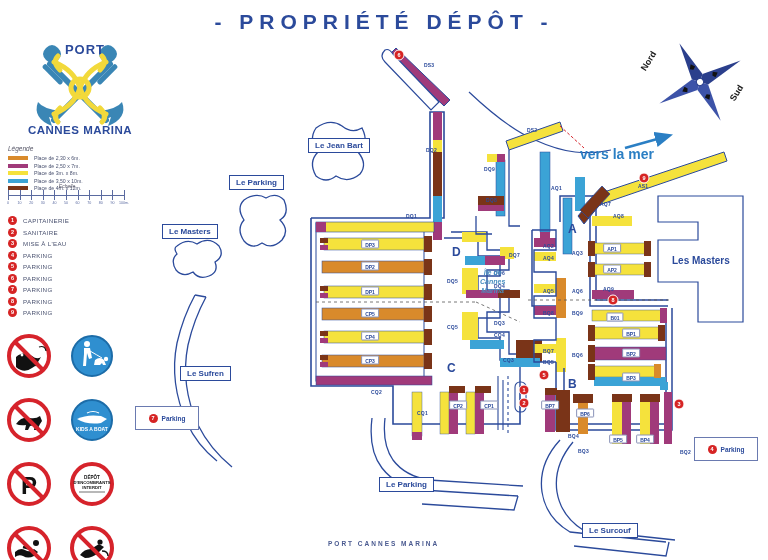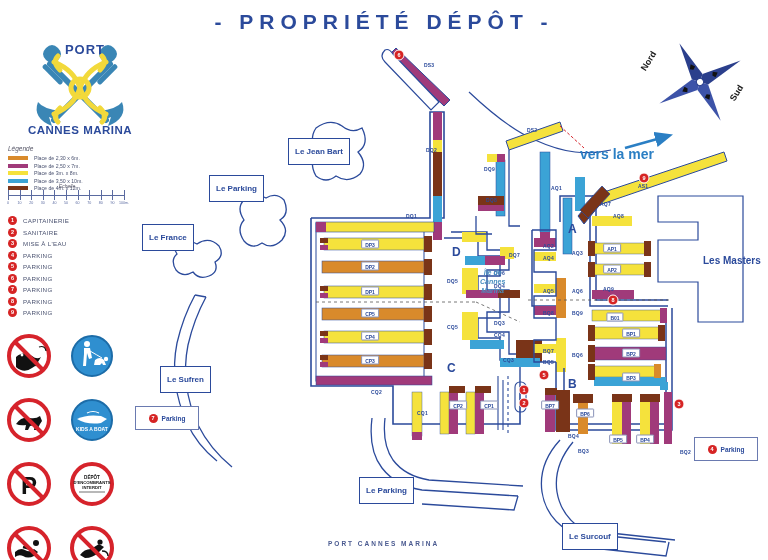--- a/index.html
+++ b/index.html
@@ -61,21 +61,21 @@
   .picto{position:absolute;width:46px;height:46px;}
   .picto svg{width:46px;height:46px;display:block;}
 
   
   #map-svg{top:0;left:0;width:768px;height:560px;pointer-events:none;}
 
   
   .namebox{
     border:1.3px solid #2b4a9b;background:#fff;
     font-size:8px;font-weight:bold;color:#2b4a9b;
-    text-align:center;padding:8px 6px;white-space:nowrap;
+    text-align:center;padding:2px 6px;white-space:nowrap;margin-left:20px;
   }
 
   
   .parkbox{
     border:1px solid #6a7ab0;background:#fff;
     display:flex;align-items:center;justify-content:center;
   }
   .parkbox .poi-dot{margin-right:4px;}
   .parkbox span.pk{font-size:6.5px;font-weight:bold;color:#2b4a9b;}
 
@@ -579,21 +579,21 @@
   </g>
   <g fill="none" stroke="#2b4a9b" stroke-width="1.3">
     <path d="M476 216 L476 234 L492 234"></path>
     <path d="M509 150 L509 226 L520 226"></path>
   </g>
 </svg>
 
 <div class="abs" id="map-overlay" style="left:0;top:0;width:768px;height:560px;">
     <div class="namebox abs" style="left: 288px; top: 138px;">Le Jean Bart</div>
     <div class="namebox abs" style="left: 209px; top: 175px;">Le Parking</div>
-    <div class="namebox abs" style="left: 142px; top: 224px;">Le France</div>
+    <div class="namebox abs" style="left: 142px; top: 224px;">Le Masters</div>
     <div class="namebox abs" style="left: 160px; top: 366px;">Le Sufren</div>
     <div class="namebox abs" style="left: 359px; top: 477px;">Le Parking</div>
     <div class="namebox abs" style="left: 562px; top: 523px;">Le Surcouf</div>
     <div class="parkbox abs" style="left: 135px; top: 406px; width: 62px; height: 22px;">
       <span class="poi-dot">7</span>
       <span class="pk">Parking</span>
     </div>
     <div class="parkbox abs" style="left: 694px; top: 437px; width: 62px; height: 22px;">
       <span class="poi-dot">4</span>
       <span class="pk">Parking</span>
@@ -664,15 +664,15 @@
   </div>
 
 <div class="island-lbl abs" id="island-label" style="left:480px;top:268px;">
     <div>Île de</div>
     <div>Cannes</div>
     <div>Marina</div>
   </div>
 
 <div class="abs" id="sea-label" style="left:580px;top:146px;">vers la mer</div>
 
-<div class="abs" id="masters-label" style="left:672px;top:255px;padding-left:31px;">Les Masters</div>
+<div class="abs" id="masters-label" style="left:641px;top:255px;padding-left:31px;">Les Masters</div>
 
 <div class="abs" id="footer-label" style="left:328px;top:540px;">PORT CANNES MARINA</div>
 
 </body></html>

